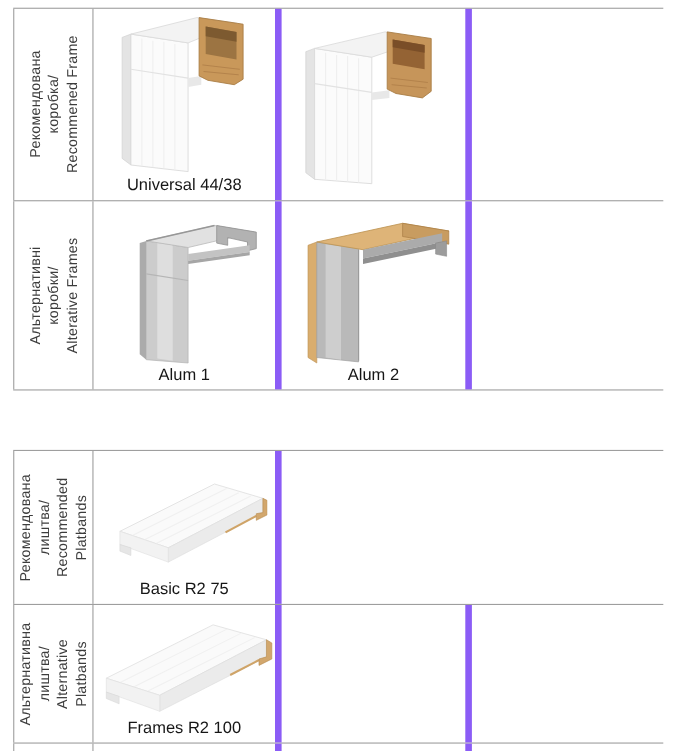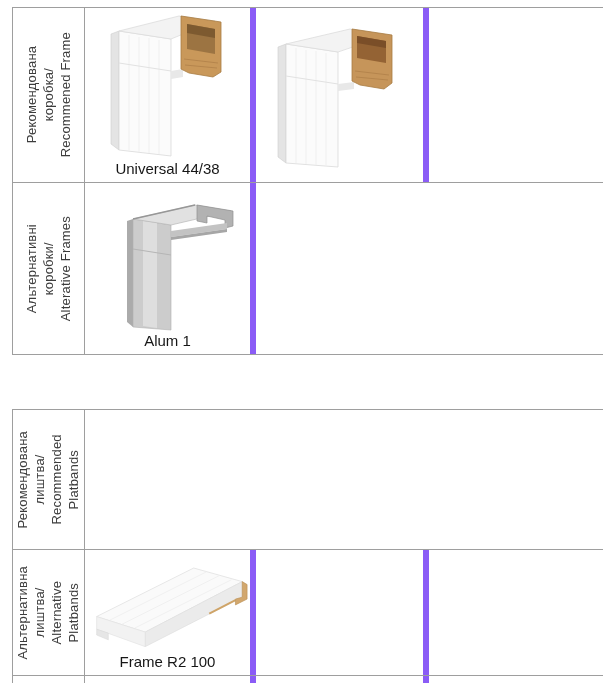--- a/index.html
+++ b/index.html
@@ -93,35 +93,65 @@
           <polygon points="38,34 100,20 136,26 76,40" fill="#e1e1e1" stroke="#b8b8b8" stroke-width="0.7"></polygon>
           <line x1="38" y1="34" x2="100" y2="20" stroke="#979797" stroke-width="1.4"></line>
           <polygon points="102,20 138,26 138,41 130,43 130,35 112,31 112,38 102,36" fill="#b2b2b2" stroke="#8f8f8f" stroke-width="0.7"></polygon>
           <polygon points="76,46 132,38 132,44 76,52" fill="#c3c3c3"></polygon>
           <polygon points="76,52 132,44 132,47 76,55" fill="#a6a6a6"></polygon>
         </svg>
       </div>
       <div class="caption">Alum 1</div>
     </div>
 
+    <div class="cell cell-prod w2">
+      <div class="imgwrap">
+        <svg width="155" height="146" viewBox="0 0 155 146">
+          <polygon points="18,38 26,35 26,145 18,140" fill="#d9ad6e" stroke="#c0955a" stroke-width="0.6"></polygon>
+          <polygon points="26,35 64,41 64,144 26,140" fill="#b9b9b9" stroke="#a0a0a0" stroke-width="0.6"></polygon>
+          <polygon points="34,37 48,39 48,142 34,140" fill="#cecece"></polygon>
+          <line x1="64" y1="42" x2="64" y2="143" stroke="#9a9a9a"></line>
+          <polygon points="26,35 104,18 146,25 68,42" fill="#deb478" stroke="#bf9656" stroke-width="0.8"></polygon>
+          <polygon points="104,18 146,25 146,37 104,30" fill="#c89c60" stroke="#a87c43" stroke-width="0.6"></polygon>
+          <polygon points="68,42 140,27 140,35 68,50" fill="#ababab"></polygon>
+          <polygon points="68,50 140,35 140,40 68,55" fill="#8f8f8f"></polygon>
+          <polygon points="134,36 144,34 144,48 134,46" fill="#9c9c9c" stroke="#868686" stroke-width="0.5"></polygon>
+        </svg>
+      </div>
+      <div class="caption">Alum 2</div>
+    </div>
 
     <div class="cell cell-empty"></div>
   </div>
 </div>
 
 <div class="tbl tbl-platbands">
 
   <div class="row r1p">
     <div class="cell cell-label">
       <div class="vlabel">Рекомендована
 лиштва/
 Recommended
 Platbands</div>
     </div>
 
+    <div class="cell cell-prod w1">
+      <div class="imgwrap">
+        <svg width="150" height="92" viewBox="0 0 150 92">
+          <polygon points="16,60 102,17 146,30 60,75" fill="#fafafa" stroke="#e0e0e0" stroke-width="0.8"></polygon>
+          <path d="M27,64 L113,21 M38,68 L124,25 M49,71 L135,28" stroke="#f0f0f0" fill="none"></path>
+          <polygon points="60,75 146,30 146,43 60,88" fill="#ebebeb" stroke="#dddddd" stroke-width="0.6"></polygon>
+          <polygon points="16,60 60,75 60,88 16,72" fill="#f2f2f2" stroke="#e0e0e0" stroke-width="0.6"></polygon>
+          <polygon points="16,72 26,75 26,82 16,78" fill="#e6e6e6" stroke="#d5d5d5" stroke-width="0.5"></polygon>
+          <line x1="112" y1="61" x2="140" y2="46" stroke="#cfa468" stroke-width="2"></line>
+          <polygon points="146,30 150,32 150,45 140,50 140,44 146,43" fill="#d2a76d" stroke="#b88c50" stroke-width="0.6"></polygon>
+        </svg>
+      </div>
+      <div class="caption">Basic R2 75</div>
+    </div>
 
 
     <div class="cell cell-empty"></div>
   </div>
 
   <div class="row r2p">
     <div class="cell cell-label">
       <div class="vlabel">Альтернативна
 лиштва/
 Alternative
@@ -133,21 +163,21 @@
         <svg width="170" height="98" viewBox="0 0 170 98">
           <polygon points="12,64 112,14 162,28 62,80" fill="#fafafa" stroke="#e0e0e0" stroke-width="0.8"></polygon>
           <path d="M25,68 L125,18 M38,72 L138,22 M51,76 L151,26" stroke="#f0f0f0" fill="none"></path>
           <polygon points="62,80 162,28 162,44 62,95" fill="#ebebeb" stroke="#dddddd" stroke-width="0.6"></polygon>
           <polygon points="12,64 62,80 62,95 12,77" fill="#f2f2f2" stroke="#e0e0e0" stroke-width="0.6"></polygon>
           <polygon points="12,77 24,81 24,88 12,83" fill="#e6e6e6" stroke="#d5d5d5" stroke-width="0.5"></polygon>
           <line x1="128" y1="61" x2="155" y2="47" stroke="#cfa468" stroke-width="2"></line>
           <polygon points="162,28 167,31 167,46 155,52 155,46 162,44" fill="#d2a76d" stroke="#b88c50" stroke-width="0.6"></polygon>
         </svg>
       </div>
-      <div class="caption">Frame R2 100</div>
+      <div class="caption">Frames R2 100</div>
     </div>
 
     <div class="cell cell-prod w2"></div>
 
     <div class="cell cell-empty"></div>
   </div>
 
   <div class="row rstub stub">
     <div class="cell cell-label"></div>
     <div class="cell cell-prod w1"></div>

